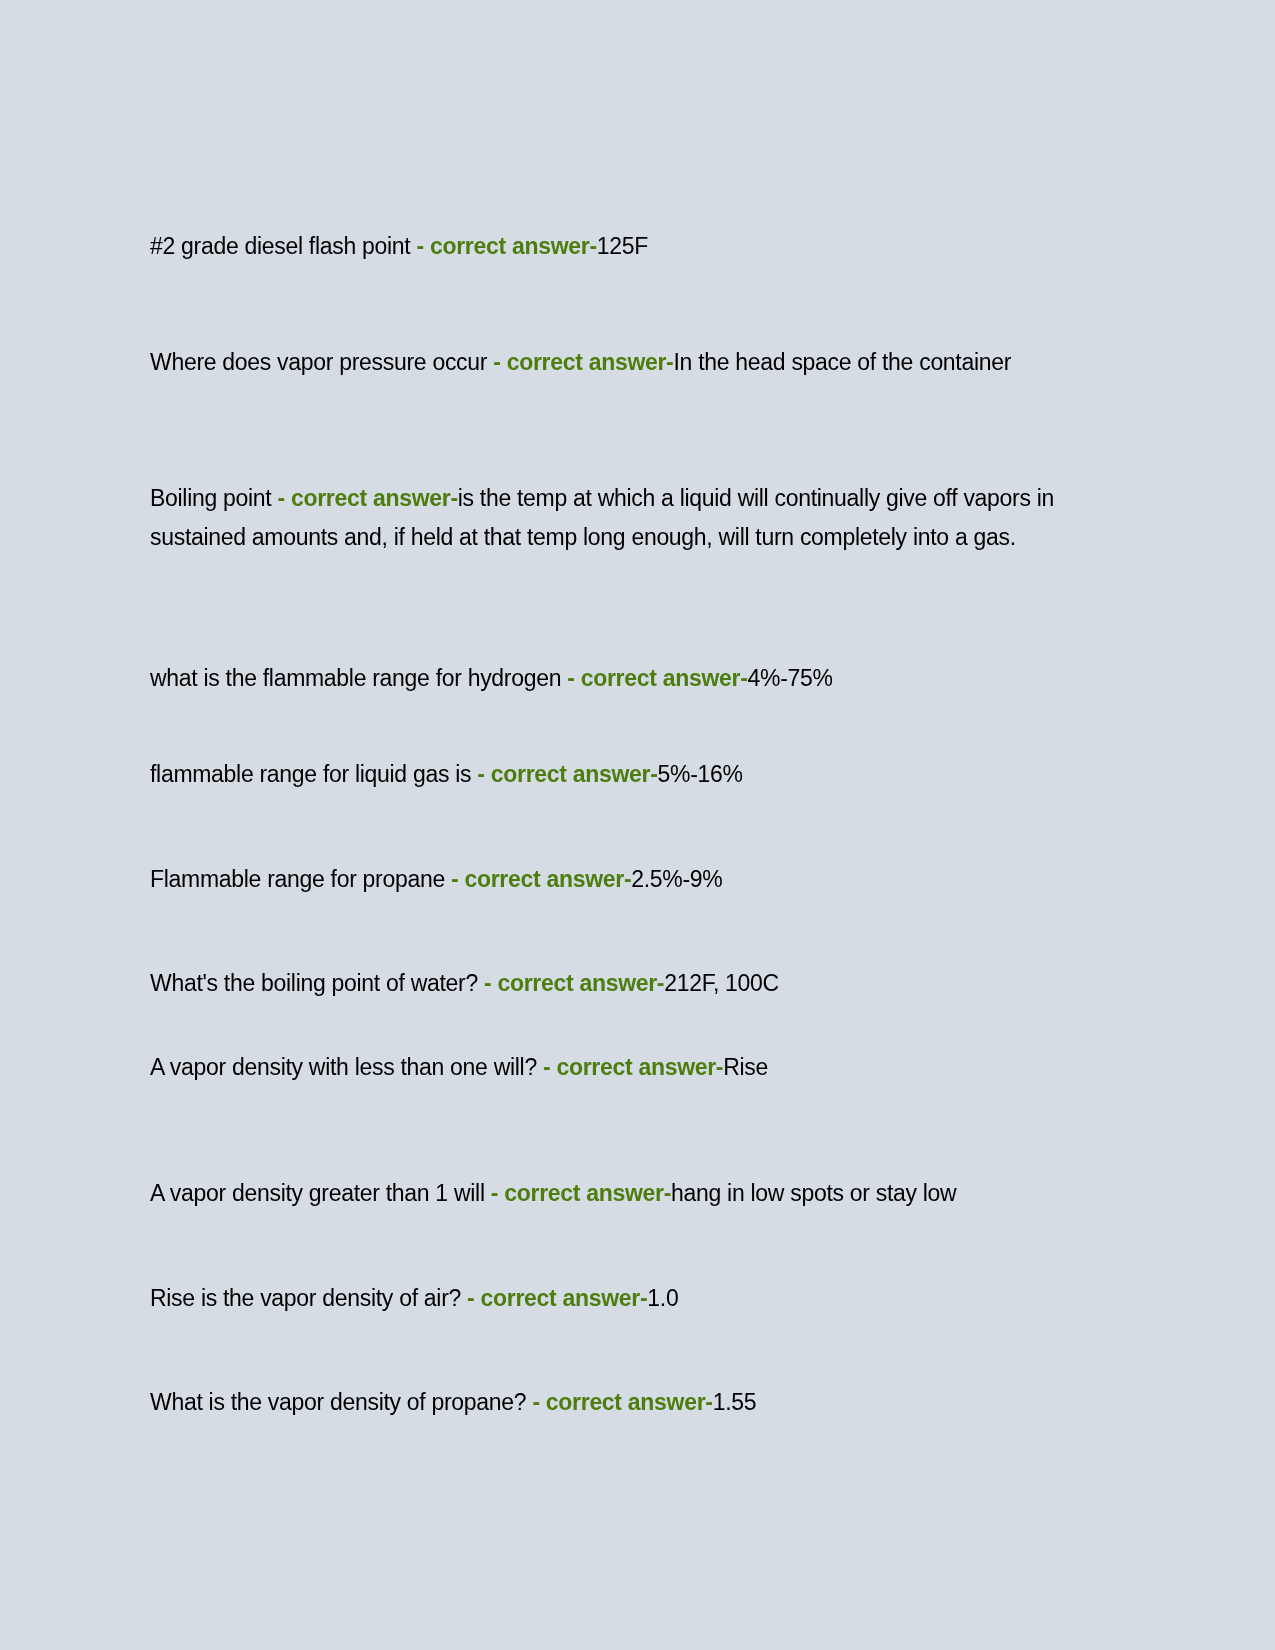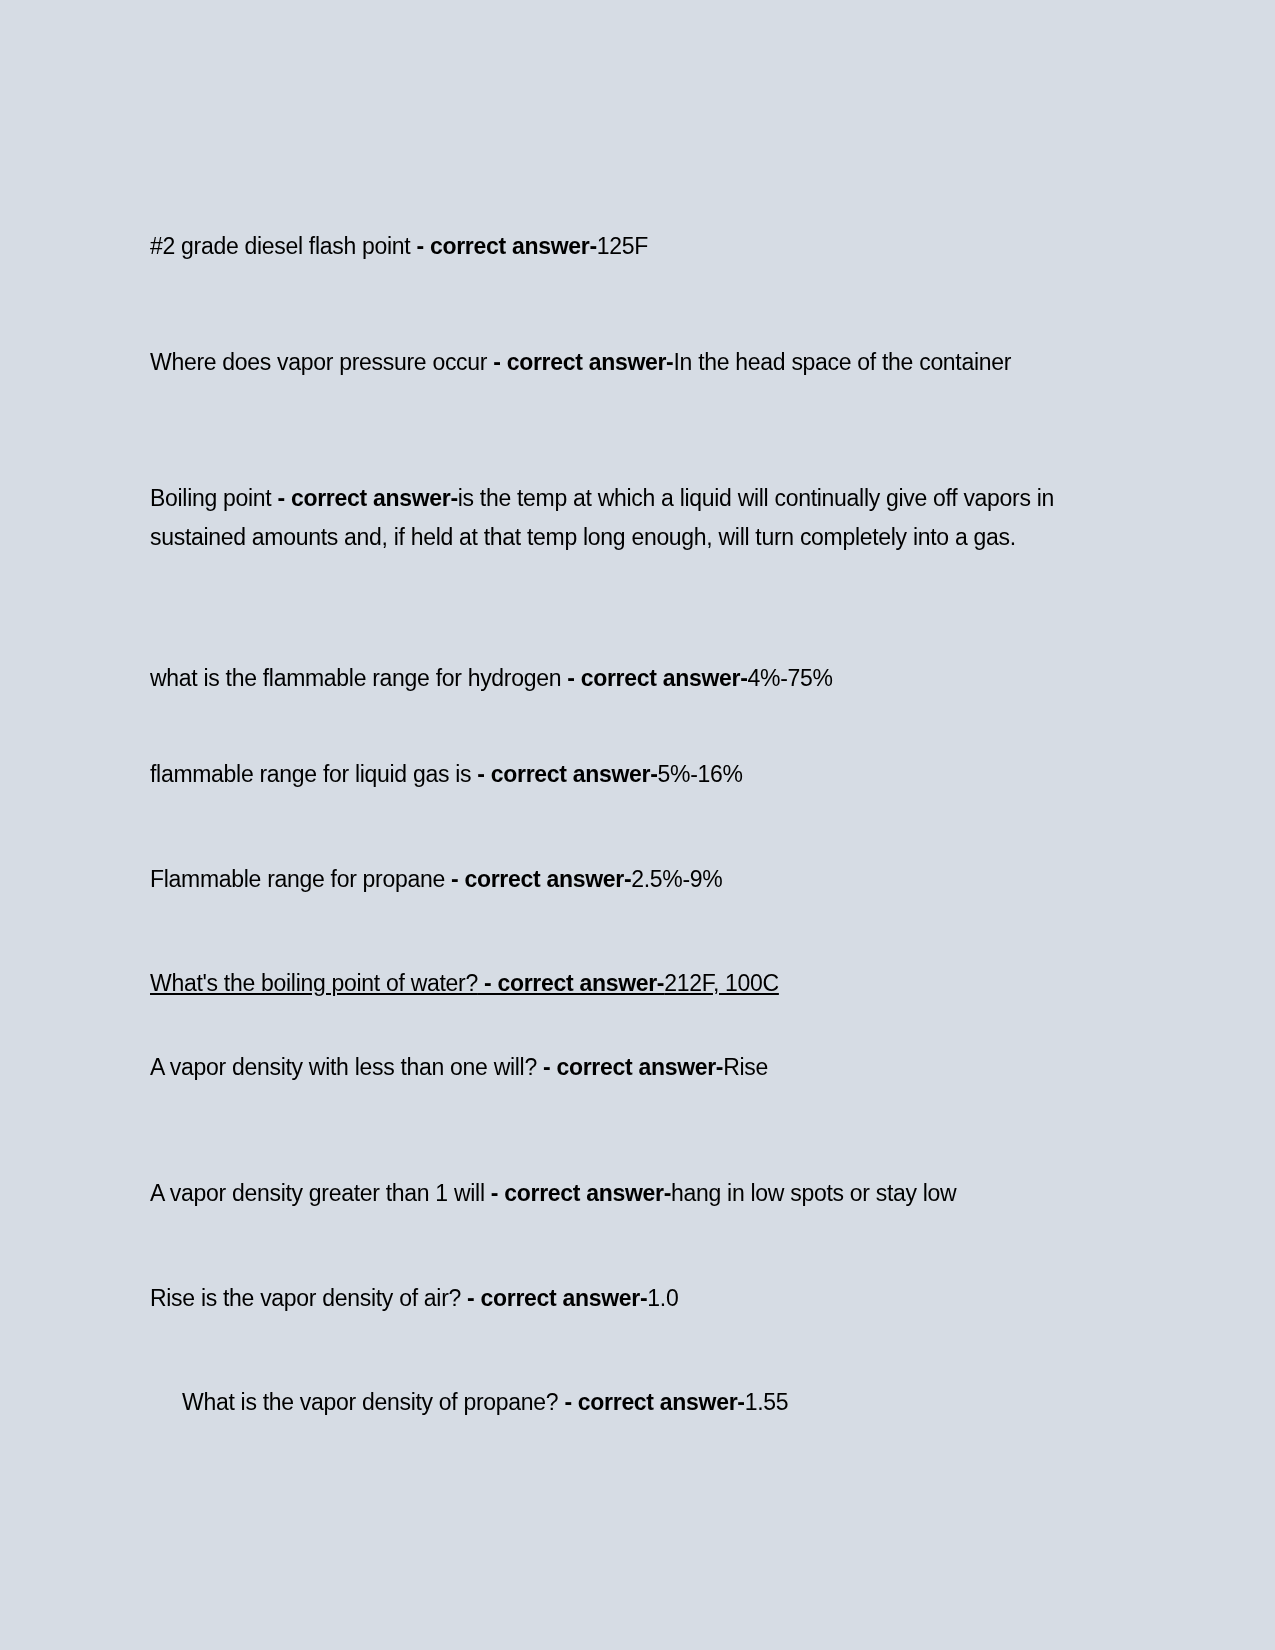--- a/index.html
+++ b/index.html
@@ -24,44 +24,44 @@
     .qa {
       position: absolute;
       left: 0;
       width: 990px;
       font-size: 23px;
       line-height: 38.5px;
       letter-spacing: -0.3px;
       word-spacing: 0px;
     }
     .sep {
-      color: #000000;
+      color: #4d7c0f;
       font-weight: bold;
     }
   </style>
 </head>
 <body>
 
 <div class="page">
 
   <p class="qa" style="top:204px;"><span>#2 grade diesel flash point</span><span class="sep"> - correct answer-</span><span>125F</span></p>
 
   <p class="qa" style="top:320px;"><span>Where does vapor pressure occur</span><span class="sep"> - correct answer-</span><span>In the head space of the container</span></p>
 
   <p class="qa" style="top:456px;"><span>Boiling point</span><span class="sep"> - correct answer-</span><span>is the temp at which a liquid will continually give off vapors in sustained amounts and, if held at that temp long enough, will turn completely into a gas.</span></p>
 
   <p class="qa" style="top:636px;"><span>what is the flammable range for hydrogen</span><span class="sep"> - correct answer-</span><span>4%-75%</span></p>
 
   <p class="qa" style="top:732px;"><span>flammable range for liquid gas is</span><span class="sep"> - correct answer-</span><span>5%-16%</span></p>
 
   <p class="qa" style="top:837px;"><span>Flammable range for propane</span><span class="sep"> - correct answer-</span><span>2.5%-9%</span></p>
 
-  <p class="qa" style="top:941px;text-decoration:underline;"><span>What's the boiling point of water?</span><span class="sep"> - correct answer-</span><span>212F, 100C</span></p>
+  <p class="qa" style="top:941px;"><span>What's the boiling point of water?</span><span class="sep"> - correct answer-</span><span>212F, 100C</span></p>
 
   <p class="qa" style="top:1025px;"><span>A vapor density with less than one will?</span><span class="sep"> - correct answer-</span><span>Rise</span></p>
 
   <p class="qa" style="top:1151px;"><span>A vapor density greater than 1 will</span><span class="sep"> - correct answer-</span><span>hang in low spots or stay low</span></p>
 
   <p class="qa" style="top:1256px;"><span>Rise is the vapor density of air?</span><span class="sep"> - correct answer-</span><span>1.0</span></p>
 
-  <p class="qa" style="top:1360px;margin-left:32px;"><span>What is the vapor density of propane?</span><span class="sep"> - correct answer-</span><span>1.55</span></p>
+  <p class="qa" style="top:1360px;"><span>What is the vapor density of propane?</span><span class="sep"> - correct answer-</span><span>1.55</span></p>
 
 </div>
 
 </body></html>

